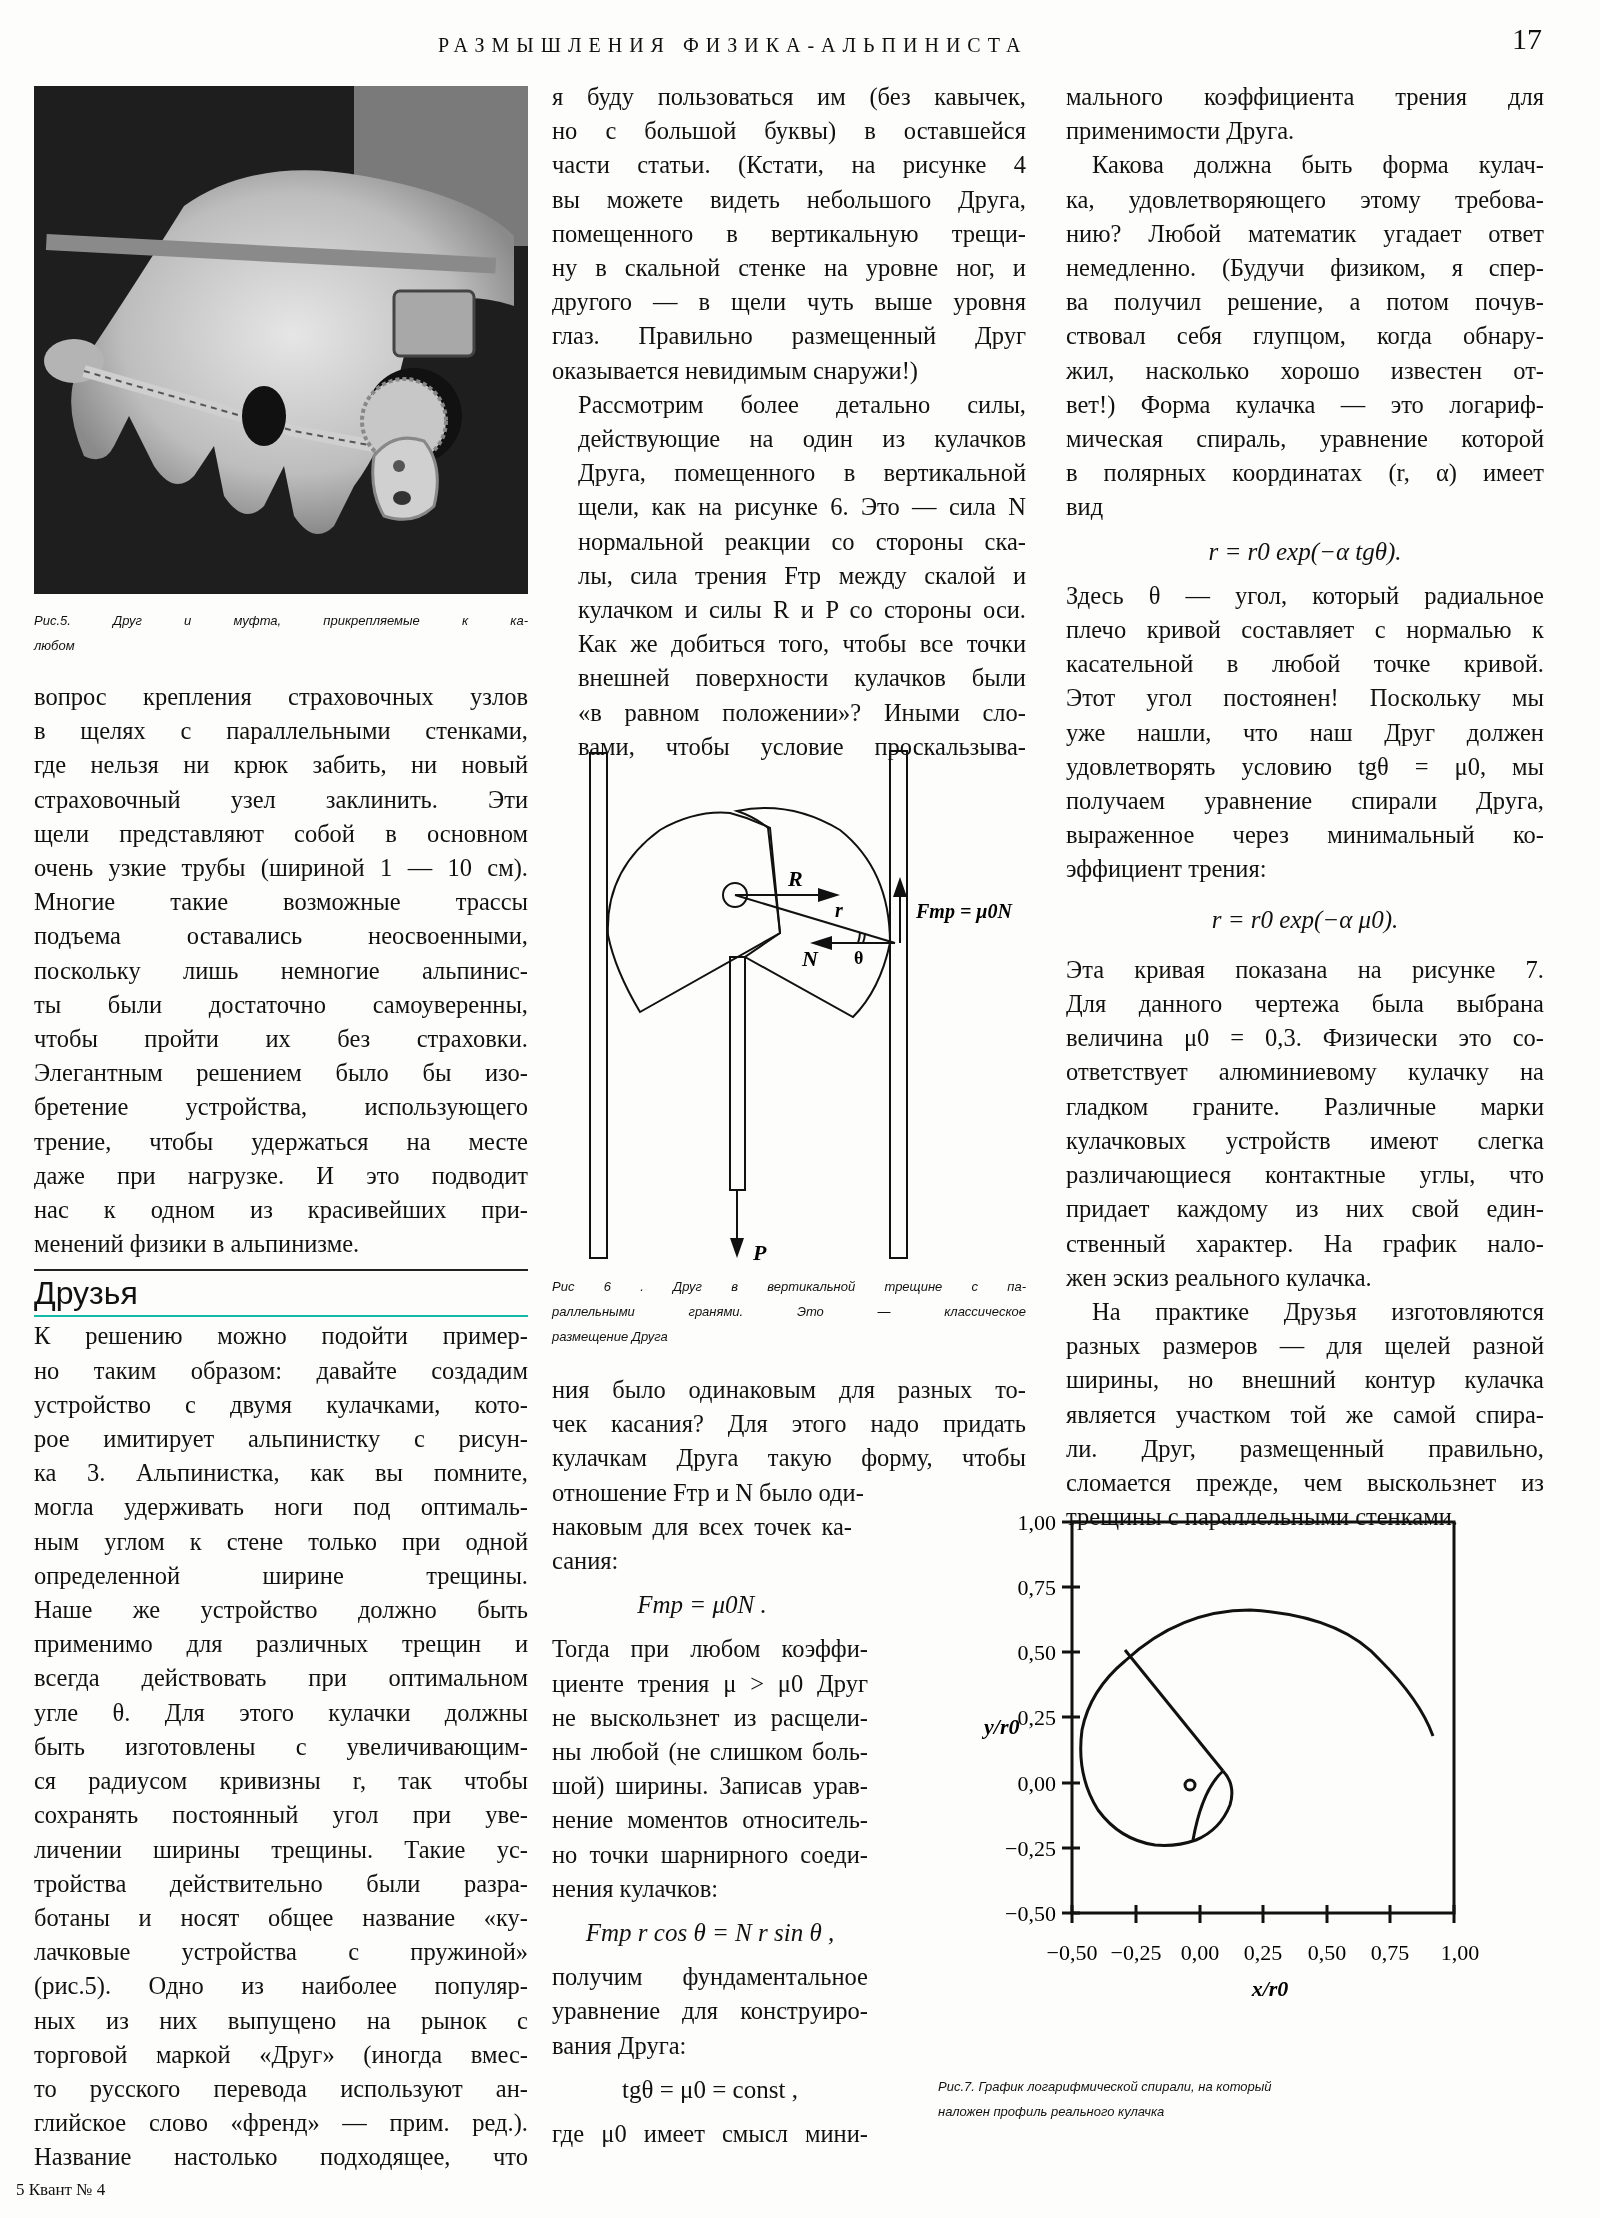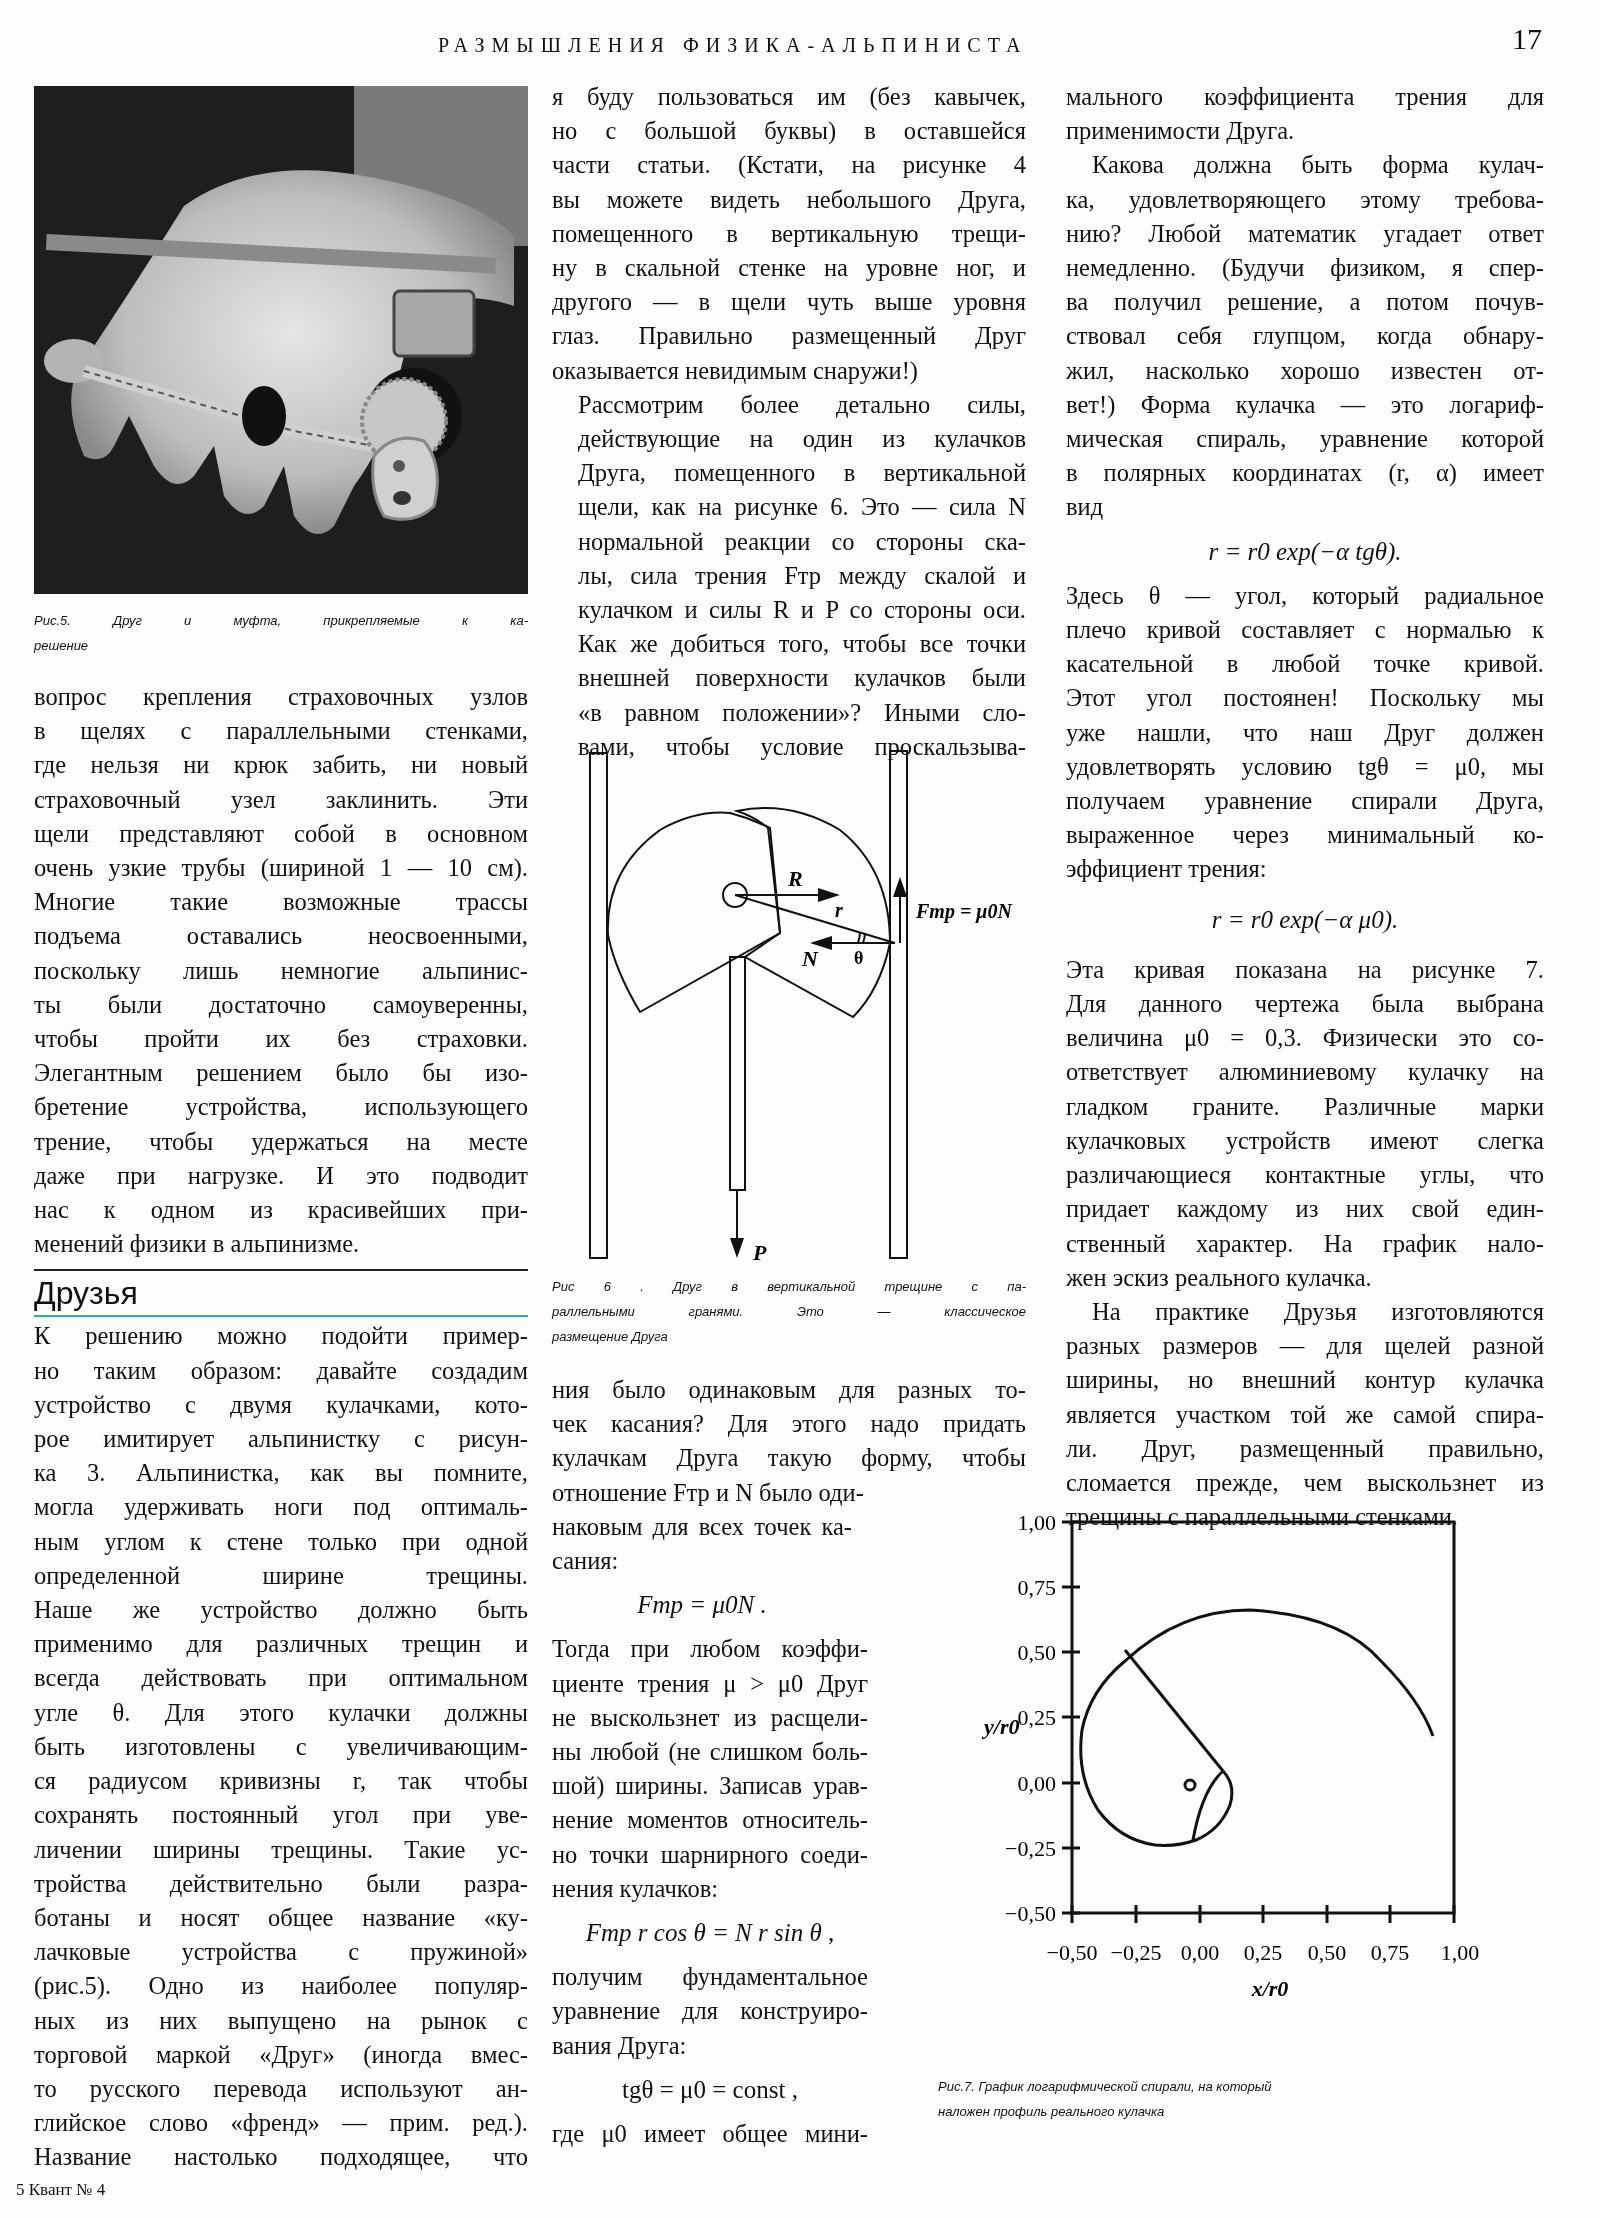--- a/index.html
+++ b/index.html
@@ -53,21 +53,21 @@
     <circle cx="370" cy="335" r="42" fill="#c7c7c7" stroke="#888" stroke-width="4" stroke-dasharray="4 3"></circle>
     <path d="M340 370 Q360 345 390 355 Q410 380 400 420 Q380 440 350 430 Q335 405 340 370 Z" fill="#d0d0d0" stroke="#888" stroke-width="3"></path>
     <circle cx="365" cy="380" r="6" fill="#555"></circle>
     <ellipse cx="368" cy="412" rx="9" ry="7" fill="#333"></ellipse>
   </svg>
 </div>
 
 <div class="col col-left" style="top:608px;">
   <div class="caption">
     <span class="line">Рис.5. Друг и муфта, прикрепляемые к ка-</span>
-    <span class="line last">решение</span>
+    <span class="line last">любом</span>
   </div>
   <div style="height:22px"></div>
   <p>
     <span class="line">вопрос крепления страховочных узлов</span>
     <span class="line">в щелях с параллельными стенками,</span>
     <span class="line">где нельзя ни крюк забить, ни новый</span>
     <span class="line">страховочный узел заклинить. Эти</span>
     <span class="line">щели представляют собой в основном</span>
     <span class="line">очень узкие трубы (шириной 1 — 10 см).</span>
     <span class="line">Многие такие возможные трассы</span>
@@ -202,21 +202,21 @@
     <span class="line last">нения кулачков:</span>
   </p>
   <div class="formula" style="width:316px; font-style:italic;">Fтр r cos θ = N r sin θ ,</div>
   <p style="width:316px">
     <span class="line">получим фундаментальное</span>
     <span class="line">уравнение для конструиро-</span>
     <span class="line last">вания Друга:</span>
   </p>
   <div class="formula" style="width:316px;">tgθ = μ0 = const ,</div>
   <p style="width:316px">
-    <span class="line">где μ0 имеет общее мини-</span>
+    <span class="line">где μ0 имеет смысл мини-</span>
   </p>
 </div>
 
 <div class="col col-right" style="top:80px;">
   <p>
     <span class="line">мального коэффициента трения для</span>
     <span class="line last">применимости Друга.</span>
   </p>
   <p>
     <span class="line" style="text-indent:26px">Какова должна быть форма кулач-</span>

